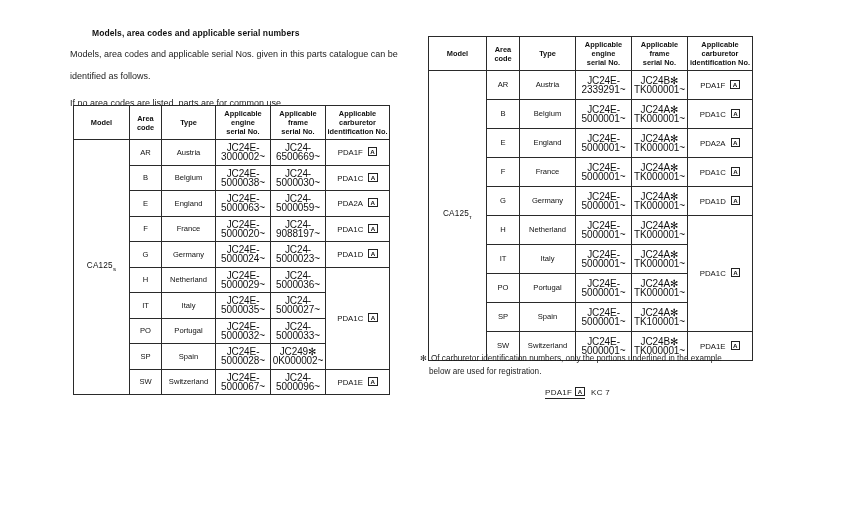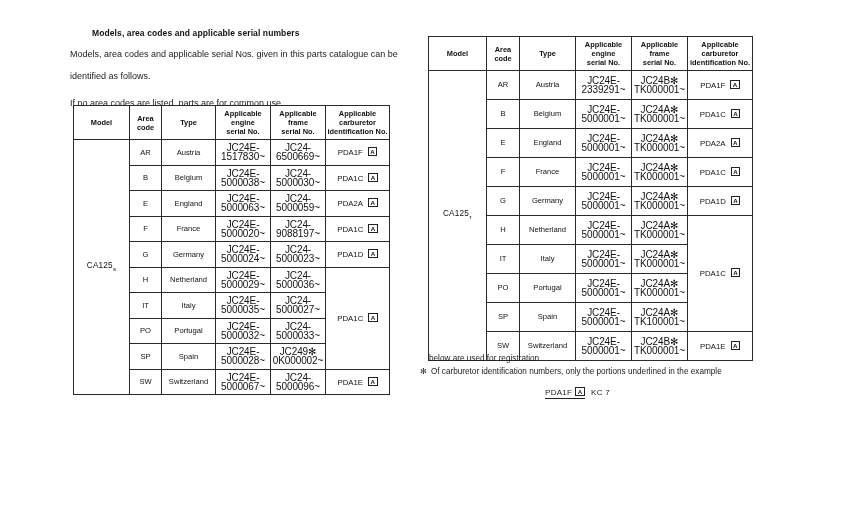--- a/index.html
+++ b/index.html
@@ -162,21 +162,21 @@
         <th><span>Applicable</span><br><span>engine</span><br><span>serial No.</span></th>
         <th><span>Applicable</span><br><span>frame</span><br><span>serial No.</span></th>
         <th><span>Applicable</span><br><span>carburetor</span><br><span>identification No.</span></th>
       </tr>
     </thead>
     <tbody id="left-body">
         <tr>
           <td class="model" rowspan="10"><span>CA125</span><span class="sub">s</span></td>
           <td>AR</td>
           <td>Austria</td>
-          <td class="serial"><span>JC24E-</span><br><span>1517830~</span></td>
+          <td class="serial"><span>JC24E-</span><br><span>3000002~</span></td>
           <td class="serial"><span>JC24-</span><br><span>6500669~</span></td>
           <td class="carb"><span>PDA1F</span><span class="boxA">A</span></td>
         </tr>
         <tr>
           <td>B</td>
           <td>Belgium</td>
           <td class="serial"><span>JC24E-</span><br><span>5000038~</span></td>
           <td class="serial"><span>JC24-</span><br><span>5000030~</span></td>
           <td class="carb"><span>PDA1C</span><span class="boxA">A</span></td>
         </tr>
@@ -324,23 +324,23 @@
           <td>Switzerland</td>
           <td class="serial"><span>JC24E-</span><br><span>5000001~</span></td>
           <td class="serial"><span>JC24B✻</span><br><span>TK000001~</span></td>
           <td class="carb"><span>PDA1E</span><span class="boxA">A</span></td>
         </tr>
       </tbody>
   </table>
 </div>
 
 <div id="footnote">
+  <div class="fn-line">
+    <span class="bullet">✻</span><span>Of carburetor identification numbers, only the portions underlined in the example</span>
+  </div>
   <div class="fn-line indent">
     <span>below are used for registration.</span>
   </div>
-  <div class="fn-line">
-    <span class="bullet">✻</span><span>Of carburetor identification numbers, only the portions underlined in the example</span>
-  </div>
 </div>
 
 <div id="example">
   <span class="underlined"><span>PDA1F</span><span class="boxA">A</span></span><span class="suffix">KC 7</span>
 </div>
 
 </body></html>

